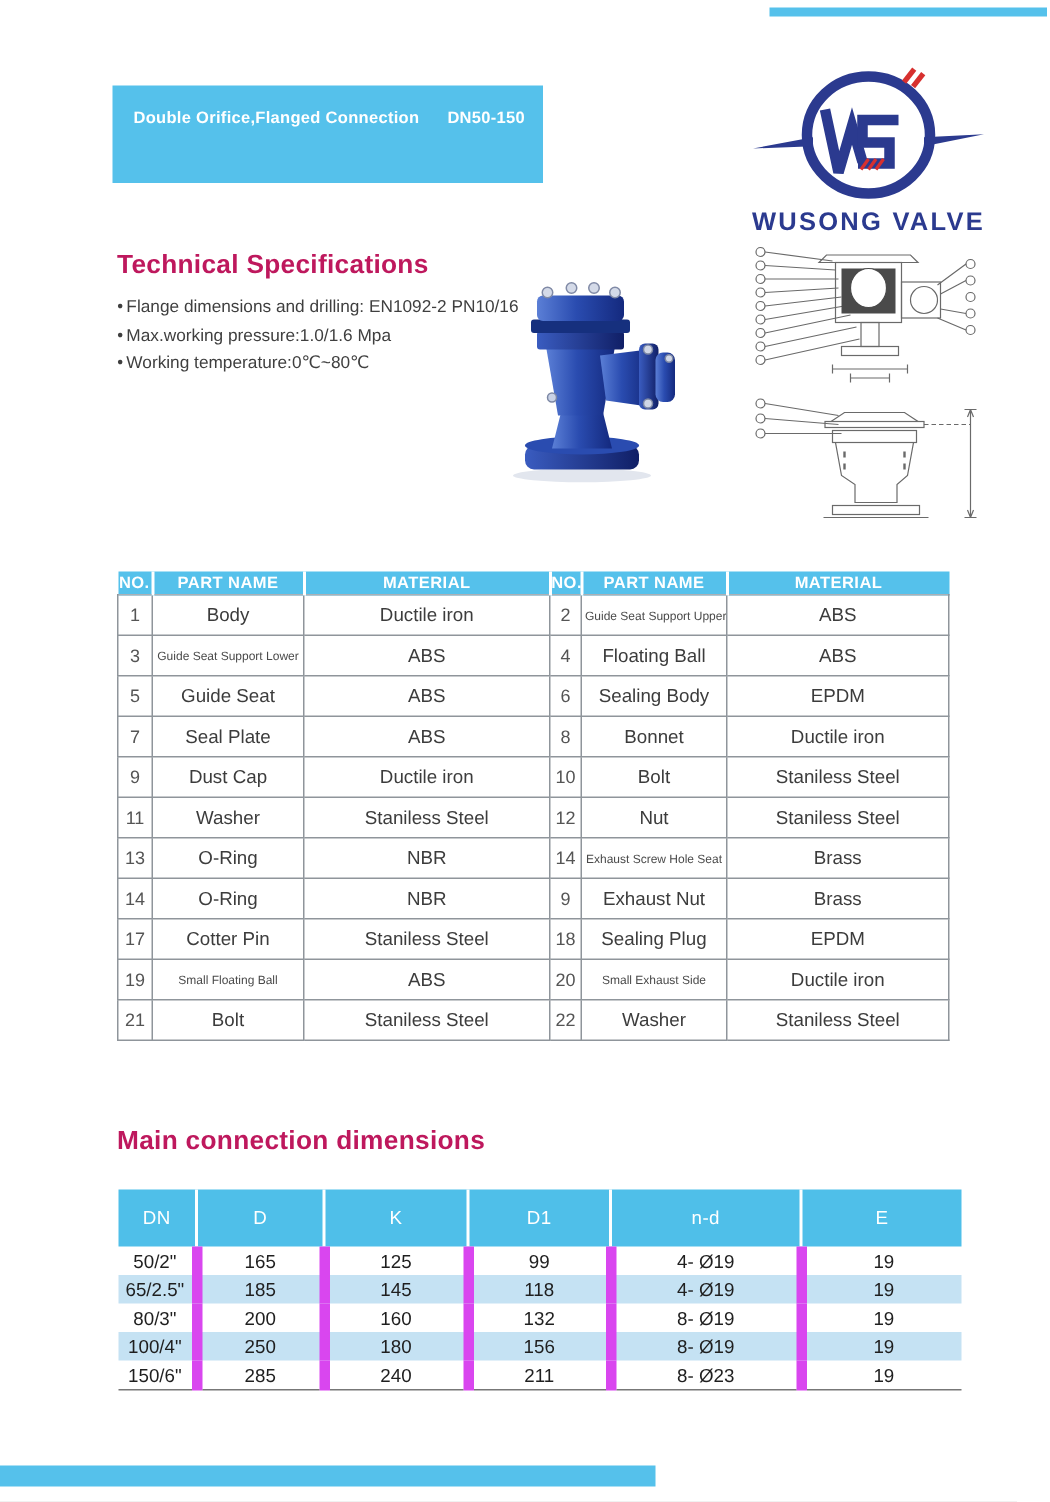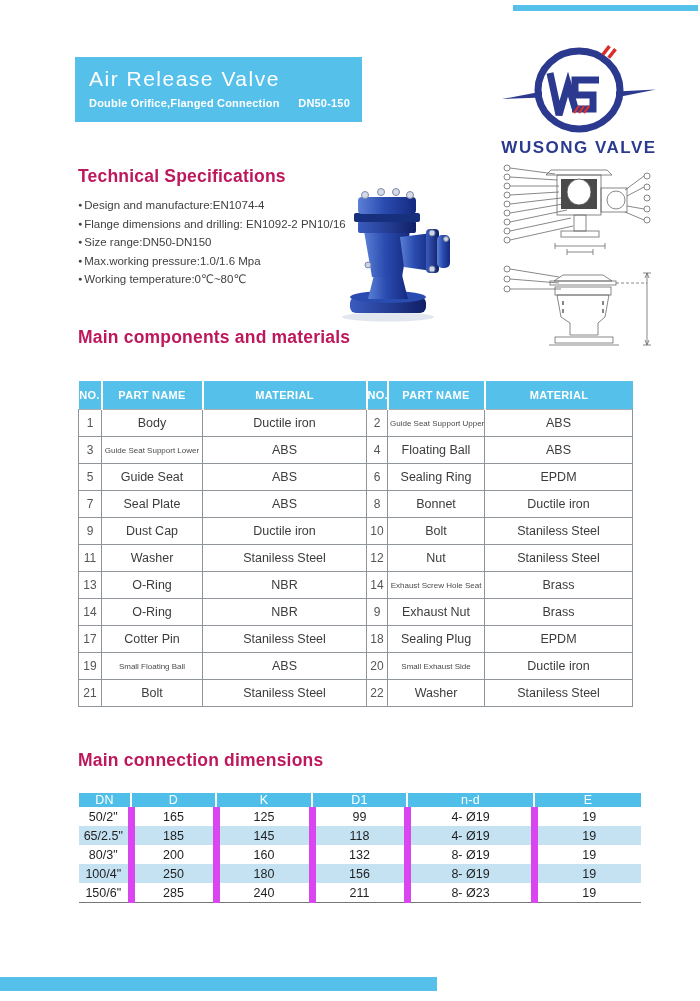--- a/index.html
+++ b/index.html
@@ -38,58 +38,57 @@
   .valve-photo{position:absolute;left:334px;top:181px;width:128px;height:142px;}
   .tech-drawings{position:absolute;left:497px;top:160px;width:162px;height:200px;}
 
   
   .comp-table{
     position:absolute;left:78px;top:381px;width:554px;
     border-collapse:collapse;table-layout:fixed;
   }
   .comp-table th{
     background:#55c1eb;color:#fff;font-size:11px;font-weight:bold;
-    height:28px;letter-spacing:.3px;border-left:2px solid #fff;padding:0;
+    height:15px;letter-spacing:.3px;border-left:2px solid #fff;padding:0;
   }
   .comp-table th:first-child{border-left:none;}
   .comp-table td{
     border:1px solid #8f959b;border-top:1px solid #aab0b6;
     height:26px;text-align:center;font-size:12.5px;color:#3c3c3c;
     padding:0 2px;overflow:hidden;white-space:nowrap;
   }
   .comp-table td.tiny{font-size:8px;color:#4a4a4a;}
   .comp-table td:nth-child(1),.comp-table td:nth-child(4){font-size:12px;color:#555;}
 
   
   .dim-table{
     position:absolute;left:79px;top:793px;width:562px;
     border-collapse:collapse;table-layout:fixed;
   }
   .dim-table th{
     background:#4fbfe9;color:#fff;font-size:12.5px;font-weight:normal;
-    height:14px;border-left:2px solid #fff;padding:0;letter-spacing:.3px;
+    height:38px;border-left:2px solid #fff;padding:0;letter-spacing:.3px;
   }
   .dim-table th:first-child{border-left:none;}
   .dim-table td{
     height:19px;text-align:center;font-size:12.5px;color:#1f1f1f;
     border-left:7px solid #d946ef;padding:0;
   }
   .dim-table td:first-child{border-left:none;}
   .dim-table tbody tr:nth-child(even){background:#c5e2f3;}
   .dim-table tbody tr:last-child td{border-bottom:1px solid #777;}
 </style>
 </head>
 <body>
 
 <div class="page">
 
   <div class="deco-top"></div>
 
   <div class="header-box">
-    <div class="header-title">Air Release Valve</div>
     <div class="header-sub">
       <span>Double Orifice,Flanged Connection</span>
       <span>DN50-150</span>
     </div>
   </div>
 
   <svg class="logo" viewBox="0 0 158 116">
     <g>
       <ellipse cx="79" cy="46" rx="41" ry="39" fill="none" stroke="#2b3a8f" stroke-width="7"></ellipse>
       <rect x="97" y="-4" width="26" height="16" fill="#ffffff" transform="rotate(30 110 4)"></rect>
@@ -108,23 +107,21 @@
         <line x1="79" y1="69" x2="84" y2="62"></line>
         <line x1="84" y1="69" x2="89" y2="62"></line>
       </g>
     </g>
     <text x="79" y="109" text-anchor="middle" font-size="17" font-weight="bold" letter-spacing="1.5" fill="#2b3a8f">WUSONG VALVE</text>
   </svg>
 
   <div class="sec-heading h-specs">Technical Specifications</div>
 
   <ul class="spec-list">
-    <li>Design and manufacture:EN1074-4</li>
     <li>Flange dimensions and drilling: EN1092-2 PN10/16</li>
-    <li>Size range:DN50-DN150</li>
     <li>Max.working pressure:1.0/1.6 Mpa</li>
     <li>Working temperature:0℃~80℃</li>
   </ul>
 
   <svg class="valve-photo" viewBox="0 0 128 142">
     <defs>
       <linearGradient id="gBody" x1="0" y1="0" x2="1" y2="0">
         <stop offset="0" stop-color="#5b7fd6"></stop>
         <stop offset="0.45" stop-color="#2a4cb0"></stop>
         <stop offset="1" stop-color="#14297e"></stop>
@@ -195,21 +192,20 @@
       <rect x="58" y="22" width="56" height="8"></rect>
       <path d="M60,30 L112,30 L108,52 L101,58 L101,70 L73,70 L73,58 L64,52 Z"></path>
       <path d="M66,36 v4 M66,44 v4 M106,36 v4 M106,44 v4" stroke-width="1.6"></path>
       <rect x="58" y="72" width="58" height="6"></rect>
       <path d="M52,80 h70"></path>
       <path d="M150,8 v72 M146,8 h8 M146,80 h8 M150,8 l-2,5 M150,8 l2,5 M150,80 l-2,-5 M150,80 l2,-5"></path>
       <path d="M119,18 L150,18" stroke-dasharray="3,2"></path>
     </g>
   </svg>
 
-  <div class="sec-heading h-comp">Main components and materials</div>
 
   <table class="comp-table">
     <colgroup>
       <col style="width:23px">
         <col style="width:101px">
         <col style="width:164px">
       <col style="width:21px">
         <col style="width:97px">
         <col style="width:148px">
     </colgroup>
@@ -238,21 +234,21 @@
           <td>ABS</td>
           <td>4</td>
           <td>Floating Ball</td>
           <td>ABS</td>
         </tr>
         <tr>
           <td>5</td>
           <td>Guide Seat</td>
           <td>ABS</td>
           <td>6</td>
-          <td>Sealing Ring</td>
+          <td>Sealing Body</td>
           <td>EPDM</td>
         </tr>
         <tr>
           <td>7</td>
           <td>Seal Plate</td>
           <td>ABS</td>
           <td>8</td>
           <td>Bonnet</td>
           <td>Ductile iron</td>
         </tr>

